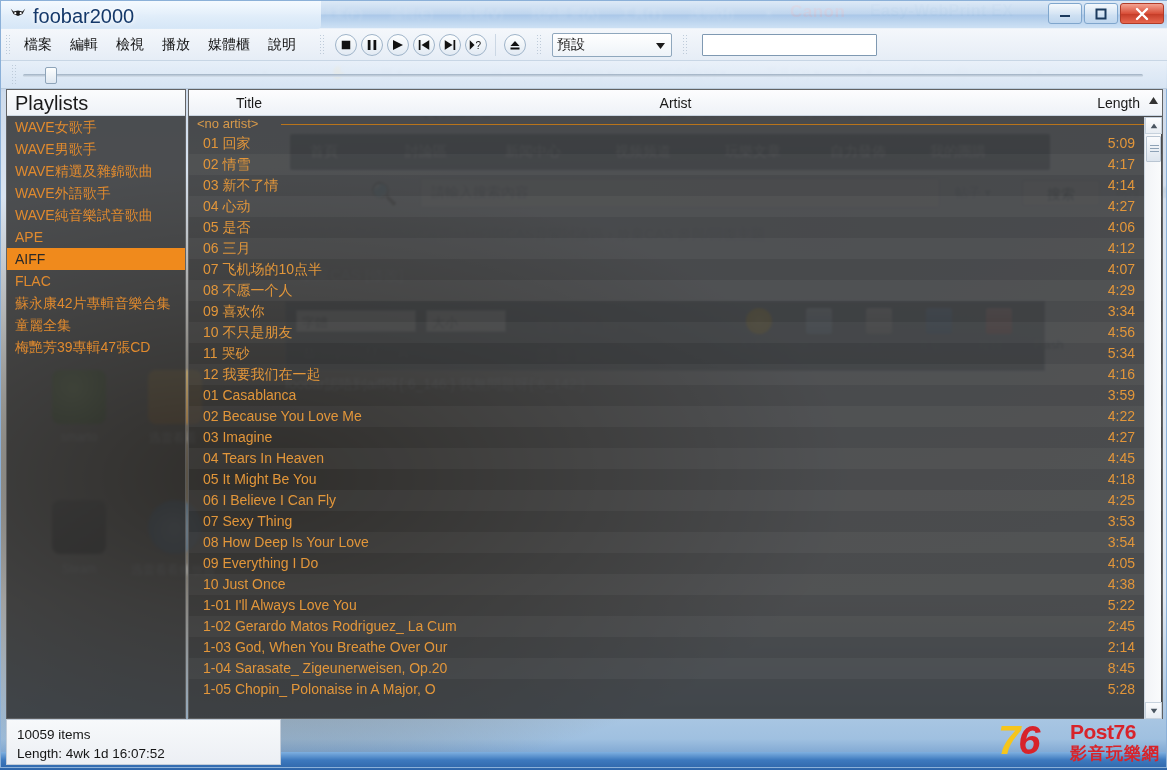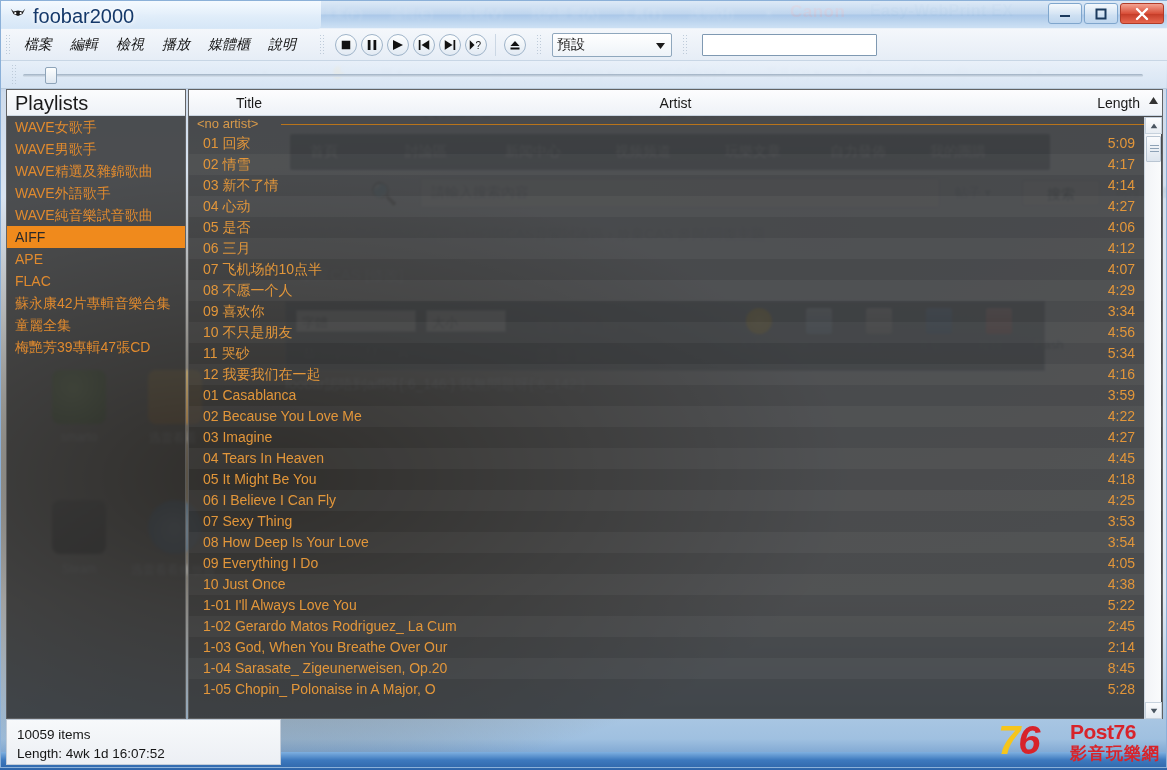--- a/index.html
+++ b/index.html
@@ -115,21 +115,21 @@
   .fb-menubar {
     position:absolute; left:0; top:28px; width:1167px; height:32px;
     background: linear-gradient(180deg, #f4f7fb 0%, #e6edf6 100%);
     border-bottom: 1px solid #c8d6e5;
     display:flex; align-items:center;
   }
   .grip { width:7px; height:22px; margin: 0 3px 0 4px;
     background-image: radial-gradient(circle, #b9c7d6 1px, transparent 1px);
     background-size: 3px 3px; opacity:.9; }
   .menu-items { display:flex; align-items:center; }
-  .menu-item { padding: 4px 9px; font-size:14px; color:#111; cursor:default; white-space:nowrap;font-style:italic; }
+  .menu-item { padding: 4px 9px; font-size:14px; color:#111; cursor:default; white-space:nowrap; }
   .tbsep { width:1px; height:22px; background:#cbd7e4; margin:0 4px; }
   .transport { display:flex; align-items:center; gap:4px; padding:0 6px; }
   .tbtn {
     width:22px; height:22px; border-radius:50%;
     border:1px solid #9fb4c9; background: linear-gradient(180deg,#fdfefe,#e2eaf3);
     position:relative; cursor:pointer;
   }
   .tbtn svg { position:absolute; left:50%; top:50%; transform:translate(-50%,-50%); }
   .preset-select {
     width:120px; height:24px; margin-left:6px;
@@ -449,22 +449,22 @@
     <div class="fb-body">
 
       <div class="panel-playlists">
         <div class="hdr">Playlists</div>
         <div>
           <div class="pl-item">WAVE女歌手</div>
           <div class="pl-item">WAVE男歌手</div>
           <div class="pl-item">WAVE精選及雜錦歌曲</div>
           <div class="pl-item">WAVE外語歌手</div>
           <div class="pl-item">WAVE純音樂試音歌曲</div>
+          <div class="pl-item">APE</div>
           <div class="pl-item sel">AIFF</div>
-          <div class="pl-item">APE</div>
           <div class="pl-item">FLAC</div>
           <div class="pl-item">蘇永康42片專輯音樂合集</div>
           <div class="pl-item">童麗全集</div>
           <div class="pl-item">梅艷芳39專輯47張CD</div>
         </div>
       </div>
 
       <div class="panel-tracks">
         <div class="cols">
           <div class="col title">Title</div>

